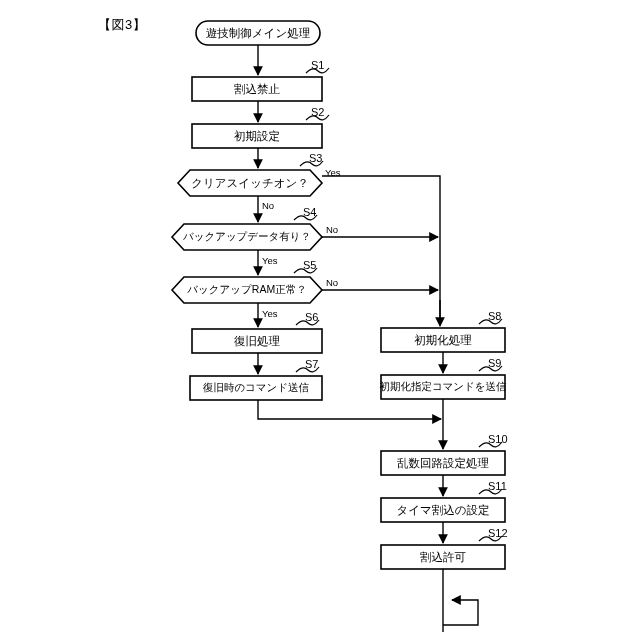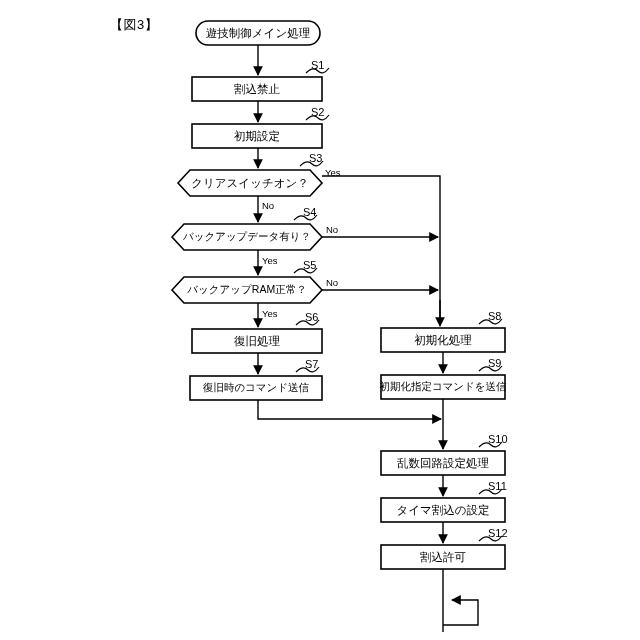--- a/index.html
+++ b/index.html
@@ -15,21 +15,21 @@
     overflow: hidden;
   }
   #canvas {
     position: relative;
     width: 640px;
     height: 640px;
     background: #ffffff;
   }
   #figure-label {
     position: absolute;
-    left: 110px;
+    left: 98px;
     top: 16px;
     font-size: 13px;
     letter-spacing: 0.5px;
     white-space: nowrap;
   }
   svg#flow {
     position: absolute;
     left: 0;
     top: 0;
     width: 640px;

